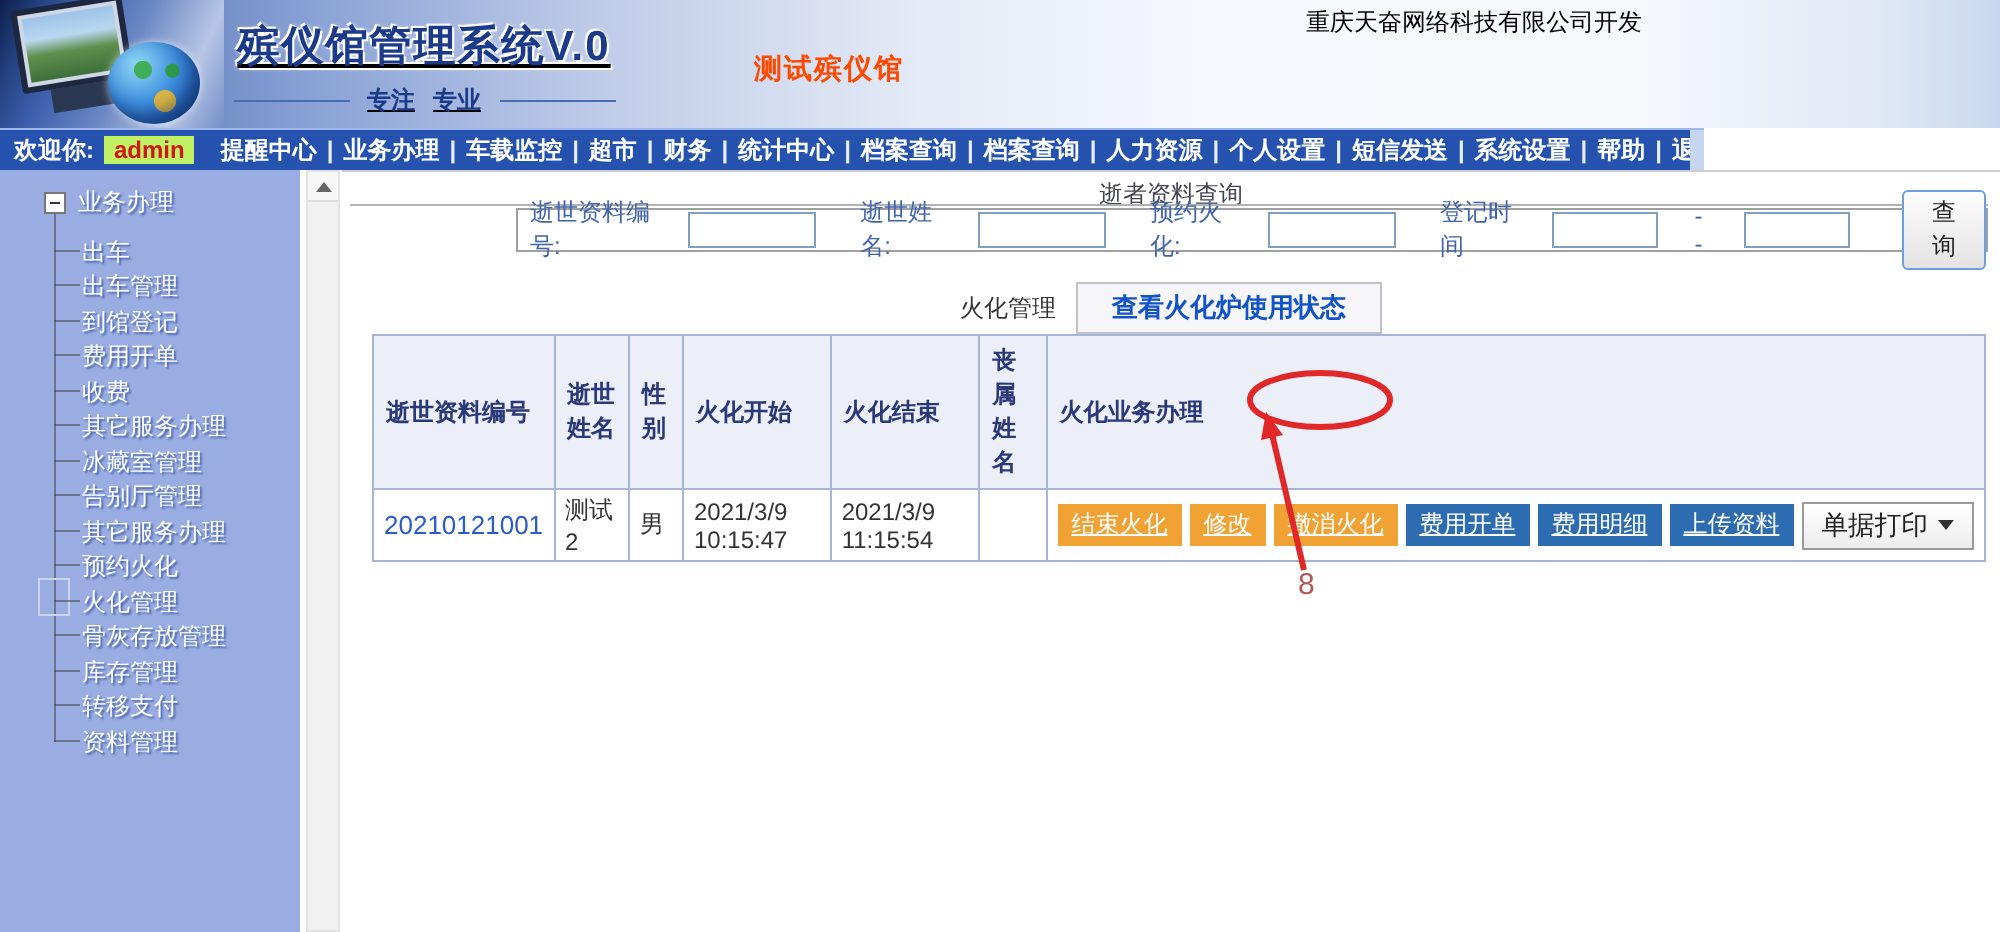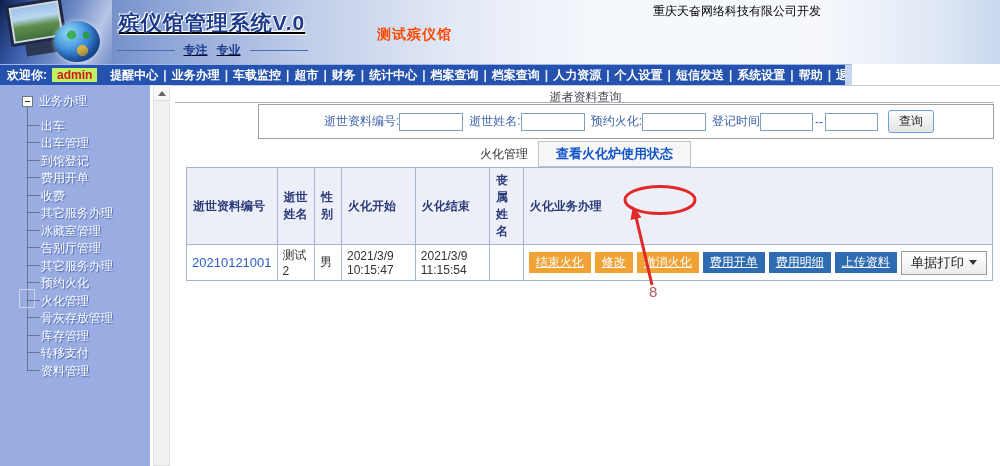--- a/index.html
+++ b/index.html
@@ -60,22 +60,22 @@
   .sb-up { position:absolute; left:0; top:0; width:15px; height:15px; background:#f7f7f7;
     border-bottom:1px solid #ddd; cursor:pointer; }
   .sb-up::after { content:""; position:absolute; left:4px; top:5px; width:0; height:0;
     border-left:4px solid transparent; border-right:4px solid transparent; border-bottom:5px solid #666; }
 
   
   .main { position:absolute; left:171px; top:85px; width:829px; height:381px; background:#fff;
     border-top:1px solid #ccccd4; font-size:12px; }
   .q-title { position:absolute; left:0; right:0; top:3px; text-align:center; color:#454552; }
   .q-line { position:absolute; left:4px; right:6px; top:16px; border-top:1px solid #b2b2b6; }
-  .form-box { position:absolute; left:87px; right:6px; top:18px; height:35px; border:1px solid #a0a0a0;
-    display:flex; align-items:center; justify-content:center; gap:0; }
+  .form-box { position:absolute; left:87px; right:6px; top:18px; height:22px; border:1px solid #a0a0a0;
+    display:flex; align-items:center; justify-content:center; gap:16px; }
   .f-label { color:#3f64ac; margin-left:6px; }
   .f-input { width:64px; height:18px; border:1px solid #7f9fc0; background:#fff; font-size:12px; padding:0 2px; }
   .f-input.small { width:53px; }
   .range-sep { color:#3f64ac; margin:0 2px; }
   .query-btn { margin-left:10px; padding:2px 10px; font-size:12px; color:#222;
     background:linear-gradient(#fdfdfd,#e3e3e3); border:1px solid #6aa0dc; border-radius:3px; cursor:pointer;text-align:center; }
 
   .crem-row { position:absolute; left:0; right:0; top:56px; height:24px; display:flex;
     align-items:center; justify-content:center; gap:10px; }
   .crem-label { color:#333; }

